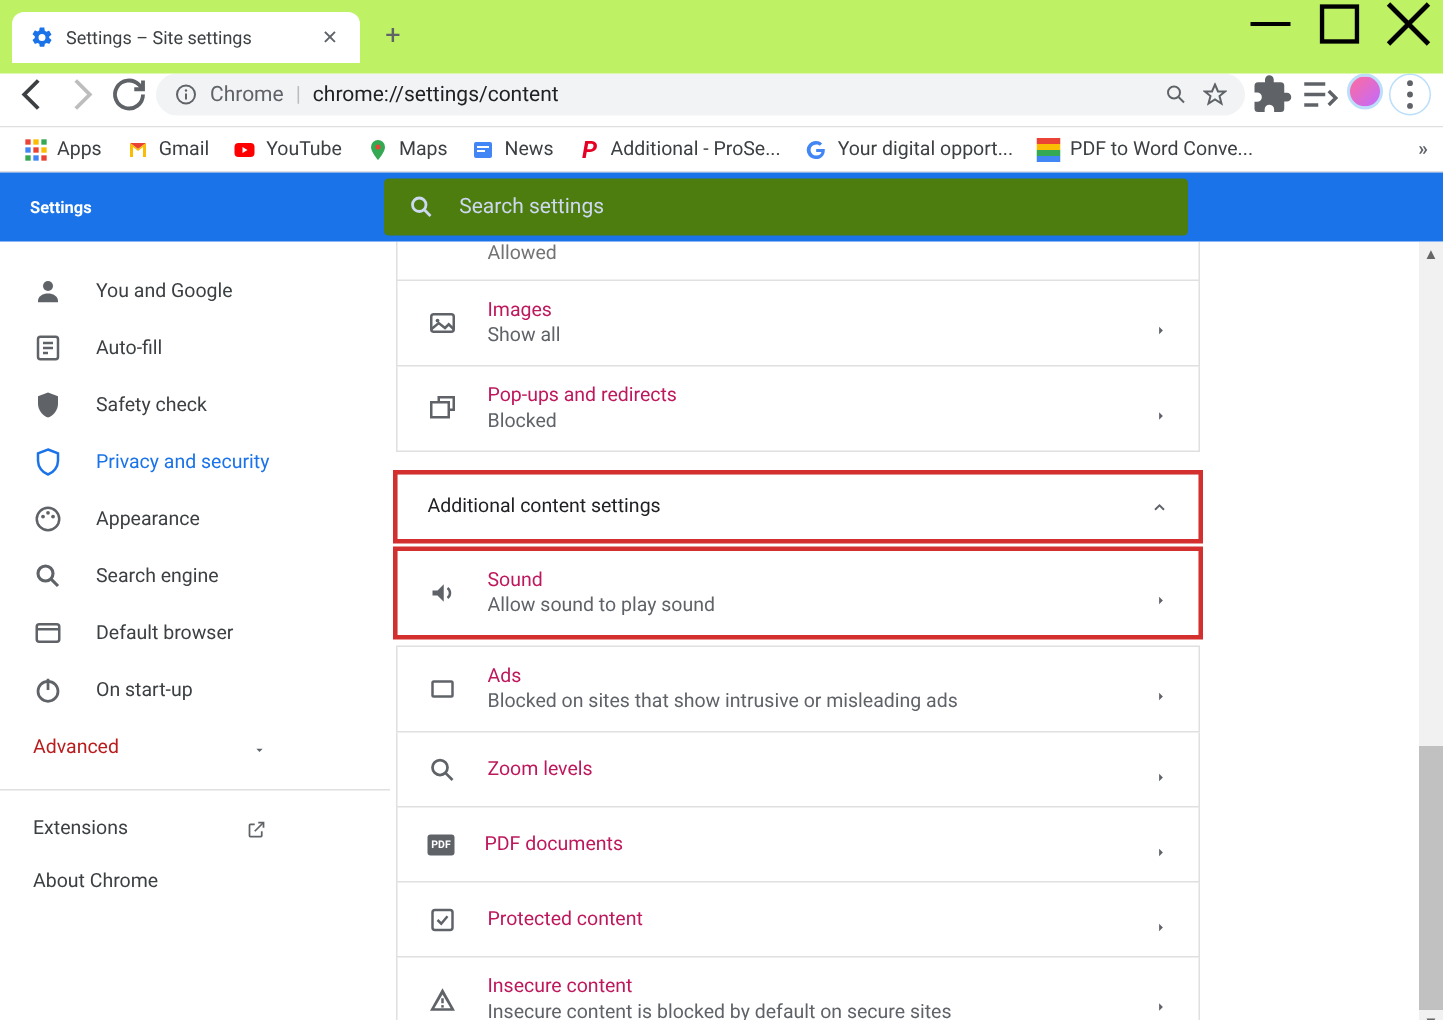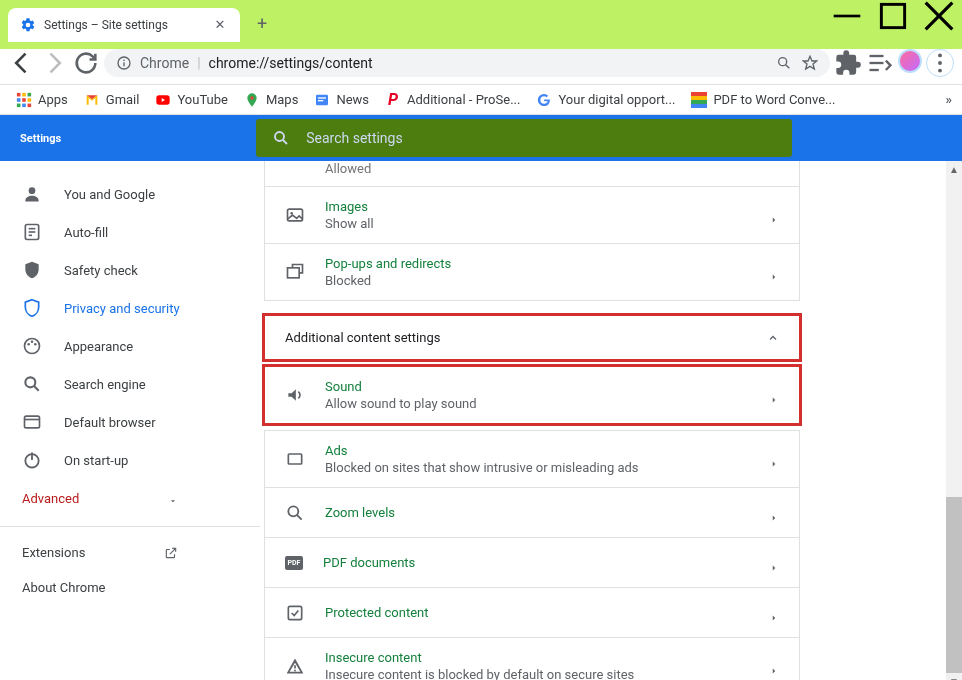--- a/index.html
+++ b/index.html
@@ -35,21 +35,21 @@
 .side-item.active .side-icon{color:#1a73e8}
 .advanced{padding:12px 22px;font-size:13px;color:#b91c1c;display:flex;align-items:center;justify-content:space-between;width:200px}
 .side-divider{height:1px;background:#e0e0e0;margin:8px 0}
 .side-link{padding:10px 22px;font-size:13px;color:#3c4043;display:flex;align-items:center;justify-content:space-between;width:200px}
 .main{flex:1;overflow-y:auto;position:relative}
 .panel{width:536px;margin-left:4px}
 .row{border:1px solid #e0e0e0;border-top:none;padding:12px 20px;display:flex;align-items:center;gap:20px;cursor:pointer;min-height:50px}
 .row:first-child{border-top:1px solid #e0e0e0}
 .row-icon{width:20px;height:20px;color:#5f6368;display:flex;align-items:center;justify-content:center}
 .row-txt{flex:1}
-.row-title{font-size:13px;color:#15803d}
+.row-title{font-size:13px;color:#be185d}
 .row-sub{font-size:13px;color:#5f6368;margin-top:2px}
 .row-arrow{color:#5f6368}
 .section-head{border:1px solid #e0e0e0;padding:14px 20px;font-size:13px;color:#202124;display:flex;align-items:center;justify-content:space-between;margin-top:14px}
 .hl{outline:3px solid #d32f2f;outline-offset:-1px}
 .partial-row{border:1px solid #e0e0e0;border-top:none;padding:0 20px 10px 60px;font-size:13px;color:#737373}
 .scrollbar{position:absolute;right:0;top:0;width:16px;height:100%;background:#f1f1f1}
 .scroll-thumb{position:absolute;right:0;width:16px;background:#c1c1c1}
 .scroll-arrow{position:absolute;right:0;width:16px;height:16px;display:flex;align-items:center;justify-content:center;color:#666;font-size:10px}
 svg{width:100%;height:100%}
 </style>

